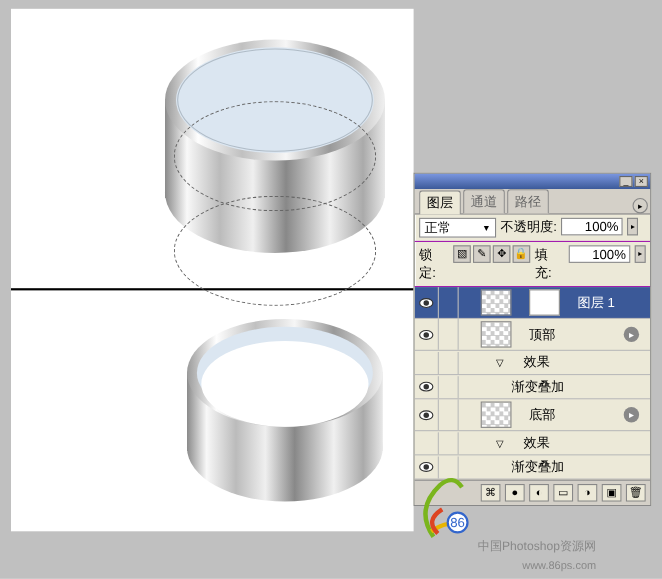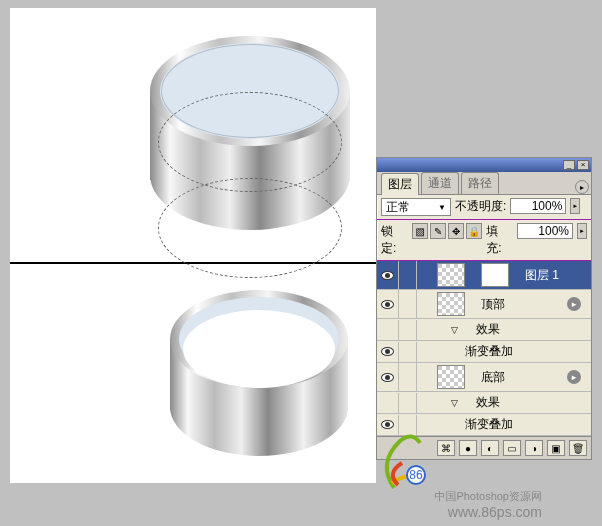--- a/index.html
+++ b/index.html
@@ -44,21 +44,21 @@
 .indent2{width:28px}
 .name{}
 .fx-arrow{margin-left:auto;margin-right:6px;width:14px;height:14px;border-radius:50%;background:#888;color:#fff;display:flex;align-items:center;justify-content:center;font-size:9px;cursor:pointer}
 .sub-row{min-height:20px}
 .sub-row .eye-col{min-height:20px}
 .sub-row .link-col{min-height:20px}
 .tri{font-size:9px;margin-right:2px}
 .bottom-bar{display:flex;justify-content:flex-end;align-items:center;padding:3px 4px;gap:4px;background:#d4d0c8;border-top:1px solid #888}
 .bbtn{width:18px;height:16px;border:1px solid #888;background:#ece9d8;display:flex;align-items:center;justify-content:center;font-size:10px;cursor:pointer}
 
-.watermark{position:absolute;right:60px;bottom:6px;color:#888;font-size:14px}
+.watermark{position:absolute;right:60px;bottom:6px;color:#888;font-size:10px}
 .watermark2{position:absolute;right:60px;bottom:22px;color:#888;font-size:11px}
 .logo{position:absolute;left:372px;bottom:33px;width:60px;height:70px}
 .logo svg{width:100%;height:100%}
 </style>
 </head>
 <body>
 
 <div class="canvas-area">
   <div class="paper"></div>
   <div class="divider"></div>

